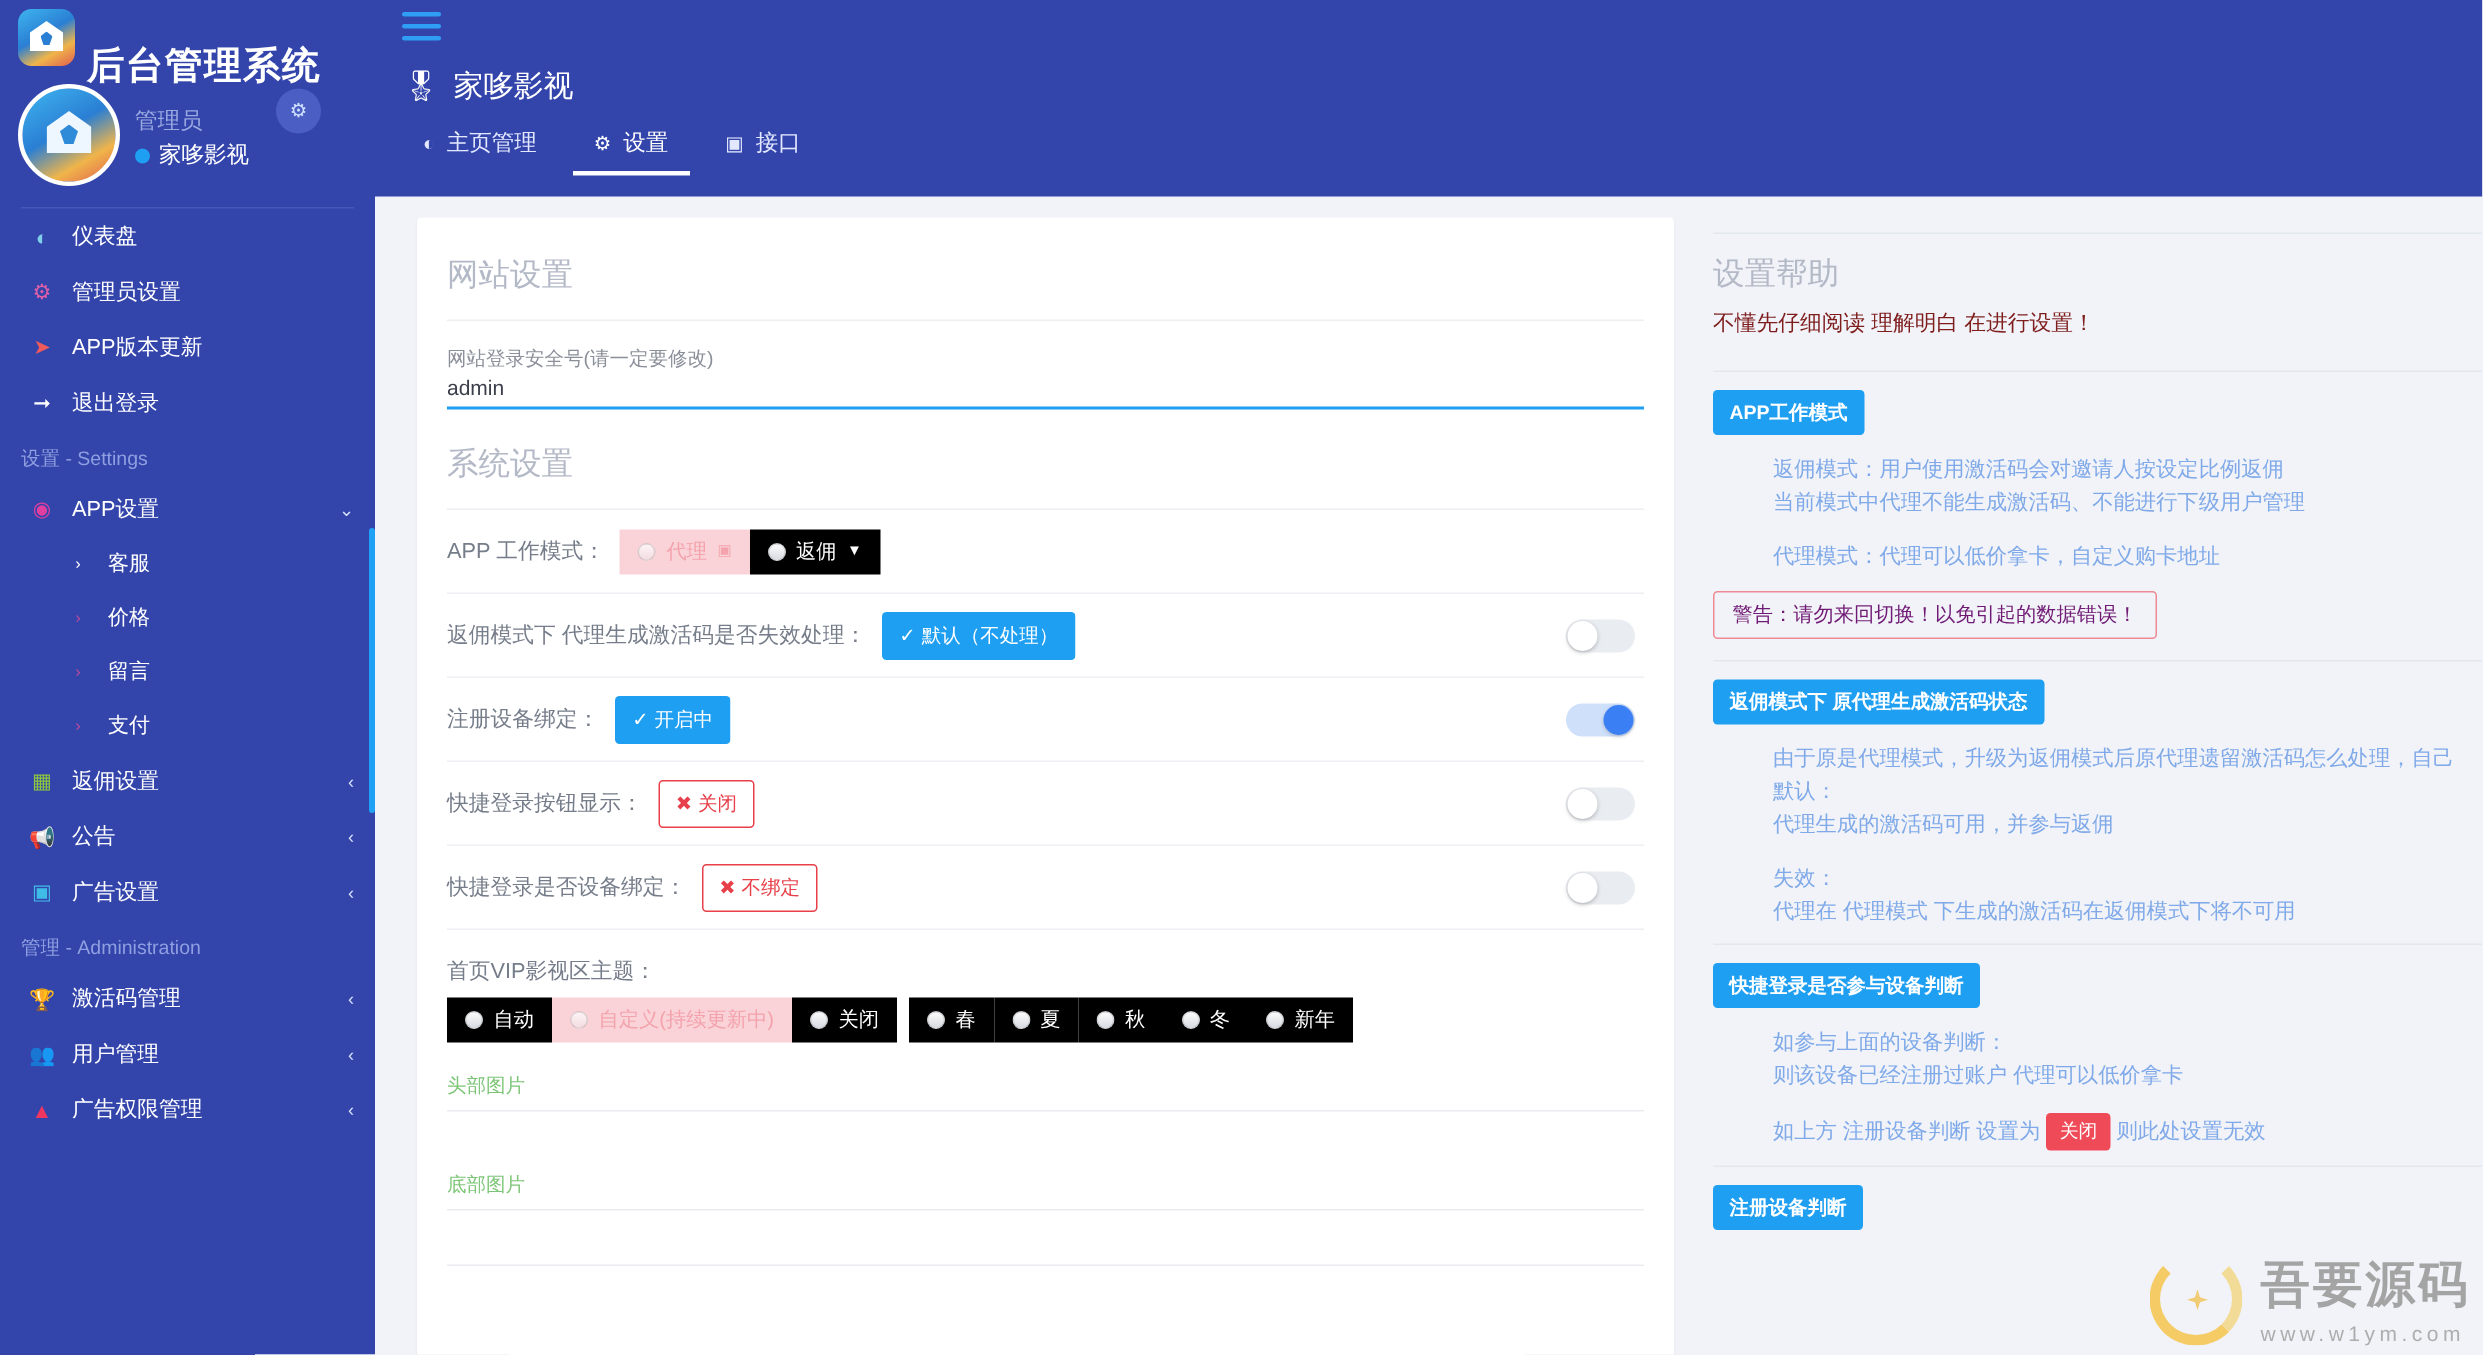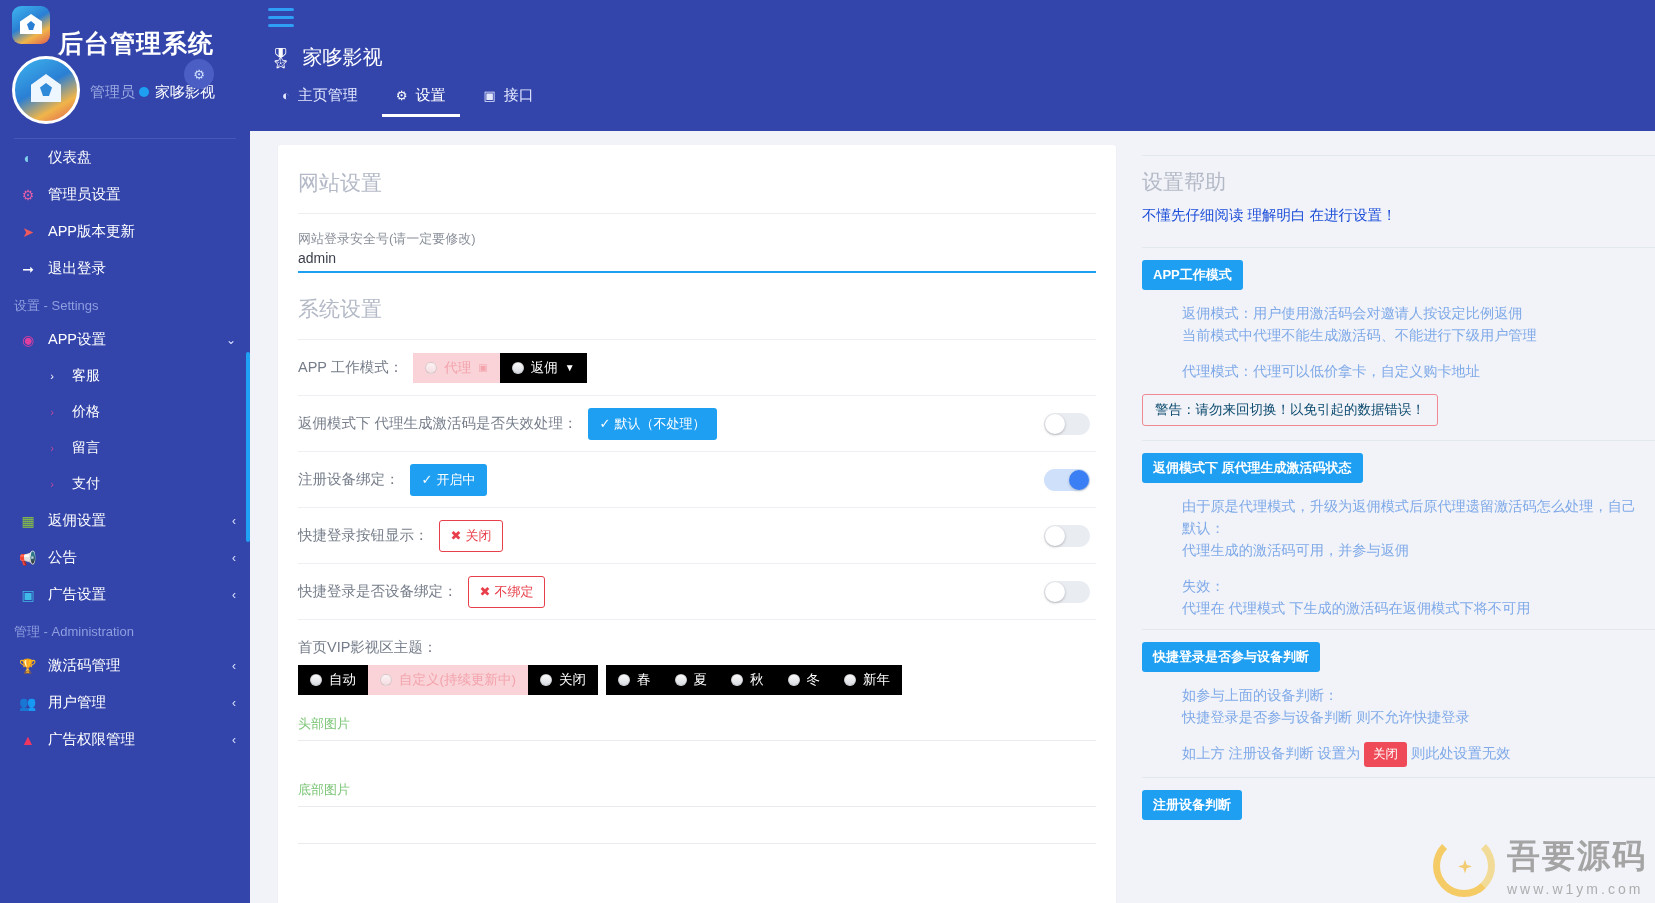--- a/index.html
+++ b/index.html
@@ -60,21 +60,21 @@
   .avatar::before {
     content: ""; position: absolute; left: 16px; top: 15px;
     width: 30px; height: 28px; background: #eef6ff;
     clip-path: polygon(50% 0%, 100% 38%, 100% 100%, 0% 100%, 0% 38%);
   }
   .avatar::after {
     content: ""; position: absolute; left: 25px; top: 24px;
     width: 12px; height: 13px; background: #2f8ad8;
     clip-path: polygon(50% 0%, 100% 35%, 75% 100%, 25% 100%, 0% 35%);
   }
-  .profile-meta { display: flex; flex-direction: row; gap: 4px; padding-top: 4px;}
+  .profile-meta { display: flex; flex-direction: column; gap: 4px; padding-top: 4px;}
   .profile-role { color: #9aa9e0; font-size: 15px; }
   .profile-name { font-size: 15px; display: flex; align-items: center; gap: 6px; }
   .dot { width: 10px; height: 10px; border-radius: 50%; background: #1e9ff2; display: inline-block; }
 
   .nav-divider { height: 1px; background: #4657b8; margin: 2px 14px 0 14px; }
 
   .nav-item {
     display: flex; align-items: center;
     padding: 9px 14px 9px 18px;
     font-size: 14.5px; color: #ffffff; cursor: pointer;
@@ -189,30 +189,30 @@
   .blank-zone { height: 36px; }
 
   
   .help {
     flex: 1; padding: 0 0 0 2px; color: #7fa9e8; overflow: hidden;
   }
   .help .hr { border-top: 1px solid #e3e7ee; margin: 10px 0 0 0; }
   .help h2 {
     font-size: 21px; color: #b3b9c6; font-weight: normal; padding: 12px 0 10px 0;
   }
-  .help .sub { font-size: 14.5px; color: #1d4ed8; padding-bottom: 12px; }
+  .help .sub { font-size: 14.5px; color: #7f1d1d; padding-bottom: 12px; }
   .tagbtn {
     display: inline-block; background: #1e9ff2; color: #fff;
     font-size: 13px; padding: 6px 11px; border-radius: 3px; margin: 12px 0 12px 0;
     font-weight: bold;
   }
   .help p { font-size: 14.2px; line-height: 1.55; color: #7fa9e8; white-space: nowrap; margin-left: 40px; }
   .warnbox {
     display: inline-block; border: 1px solid #ef8a93;
-    color: #0c4a6e; font-size: 13.5px; padding: 6px 12px; border-radius: 3px;
+    color: #701a75; font-size: 13.5px; padding: 6px 12px; border-radius: 3px;
     margin: 12px 0 4px 0;
   }
   .inline-pill {
     display: inline-block; background: #ef4a57; color: #fff;
     font-size: 12.5px; padding: 3px 9px; border-radius: 3px;
     vertical-align: middle;
   }
   .spacer-14 { height: 14px; }
 
   
@@ -512,21 +512,21 @@
         <p>由于原是代理模式，升级为返佣模式后原代理遗留激活码怎么处理，自己</p>
         <p>默认：</p>
         <p>代理生成的激活码可用，并参与返佣</p>
         <div class="spacer-14"></div>
         <p>失效：</p>
         <p>代理在 代理模式 下生成的激活码在返佣模式下将不可用</p>
         <div class="hr"></div>
 
         <div class="tagbtn">快捷登录是否参与设备判断</div>
         <p>如参与上面的设备判断：</p>
-        <p>快捷登录是否参与设备判断 则不允许快捷登录</p>
+        <p>则该设备已经注册过账户 代理可以低价拿卡</p>
         <div class="spacer-14"></div>
         <p>
           <span>如上方 注册设备判断 设置为</span>
           <span class="inline-pill">关闭</span>
           <span>则此处设置无效</span>
         </p>
         <div class="hr"></div>
 
         <div class="tagbtn">注册设备判断</div>
       </section>

